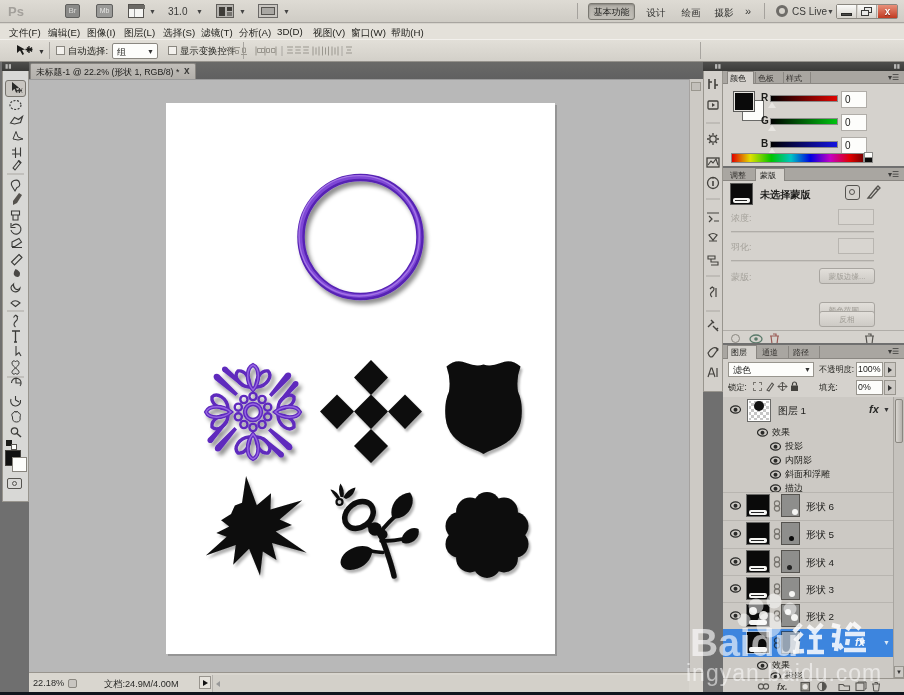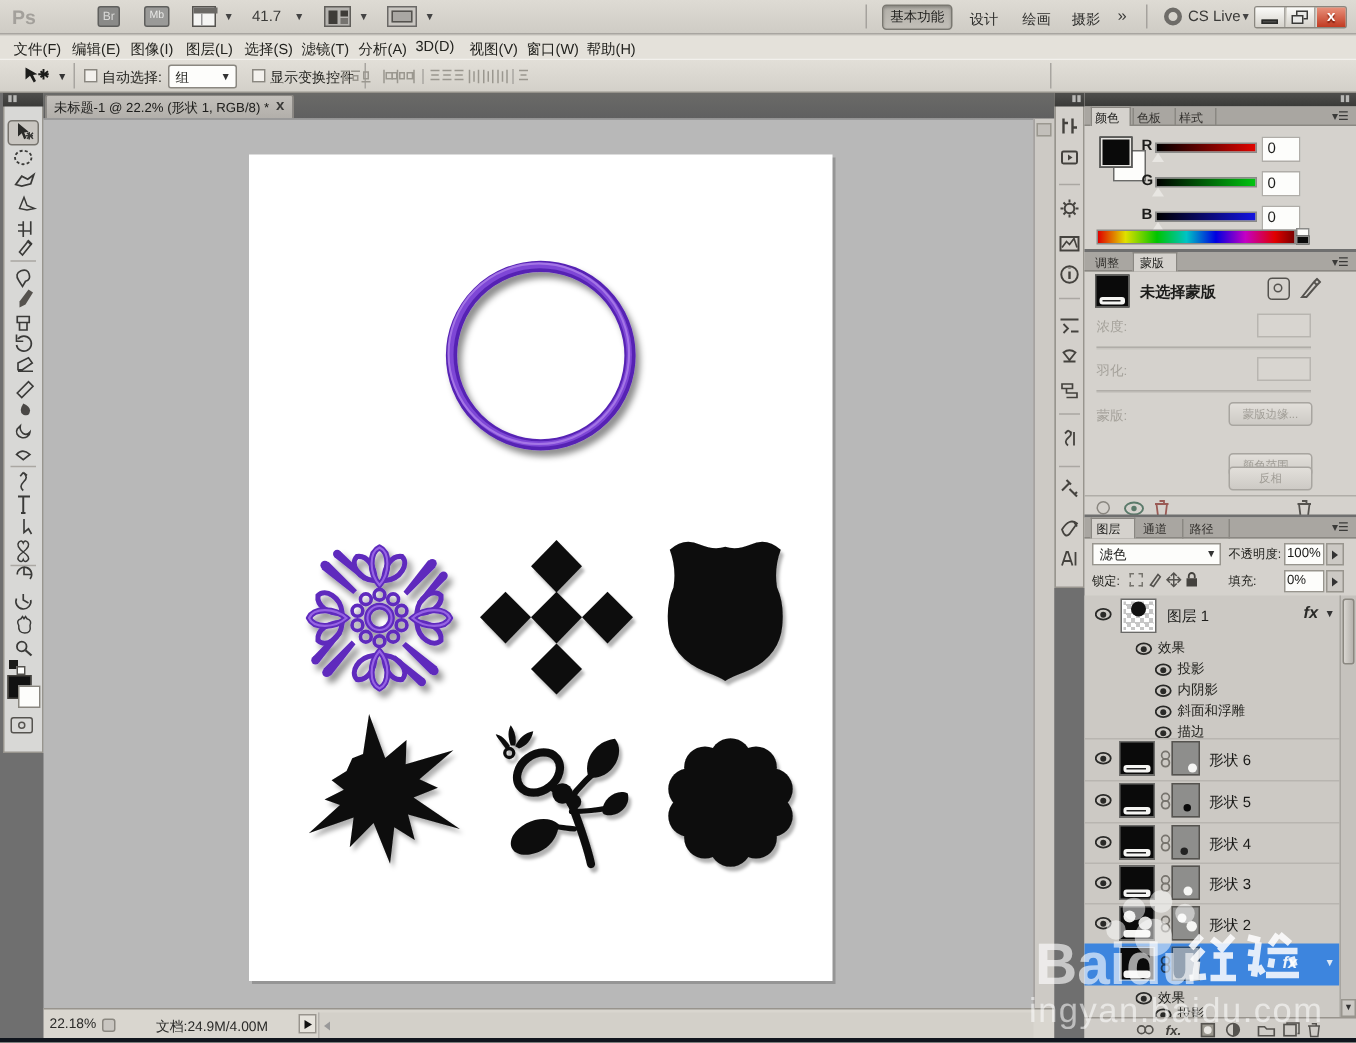--- a/index.html
+++ b/index.html
@@ -15,21 +15,21 @@
     <div style="color:#d8d8d6;font-size:8px;text-align:center;line-height:12px">Br</div>
   </div>
 <div class="ab" style="left:96px;top:4px;width:17px;height:14px;background:#9a9a98;border:1px solid #5f5f5d;border-radius:2px">
     <div style="color:#e8e8e6;font-size:7px;text-align:center;line-height:12px">Mb</div>
   </div>
 <div class="ab" style="left:128px;top:4px;width:16px;height:14px;background:#f5f5f3;border:1px solid #55534f">
     <div class="ab" style="left:0;top:0;width:16px;height:4px;background:#6b6965"></div>
     <div class="ab" style="left:5px;top:4px;width:1px;height:8px;background:#999"></div>
   </div>
 <div class="tx" style="left:149px;top:8px;font-size:7px;color:#444">▼</div>
-<div class="tx" style="left:168px;top:6px;font-size:10px;color:#3a3a38">41.7</div>
+<div class="tx" style="left:168px;top:6px;font-size:10px;color:#3a3a38">31.0</div>
 <div class="tx" style="left:196px;top:8px;font-size:7px;color:#444">▼</div>
 <div class="ab" style="left:216px;top:4px;width:18px;height:14px;background:#b5b3af;border:1px solid #605e5a">
     <div class="ab" style="left:2px;top:2px;width:6px;height:9px;background:#3e3c38"></div>
     <div class="ab" style="left:10px;top:2px;width:5px;height:4px;background:#3e3c38"></div>
     <div class="ab" style="left:10px;top:7px;width:5px;height:4px;background:#75736f"></div>
   </div>
 <div class="tx" style="left:239px;top:8px;font-size:7px;color:#444">▼</div>
 <div class="ab" style="left:258px;top:4px;width:20px;height:14px;border:1px solid #6a6866;background:#c9c6c1">
     <div class="ab" style="left:2px;top:2px;width:14px;height:8px;border:1px solid #55534f;background:#a9a7a3"></div>
   </div>

